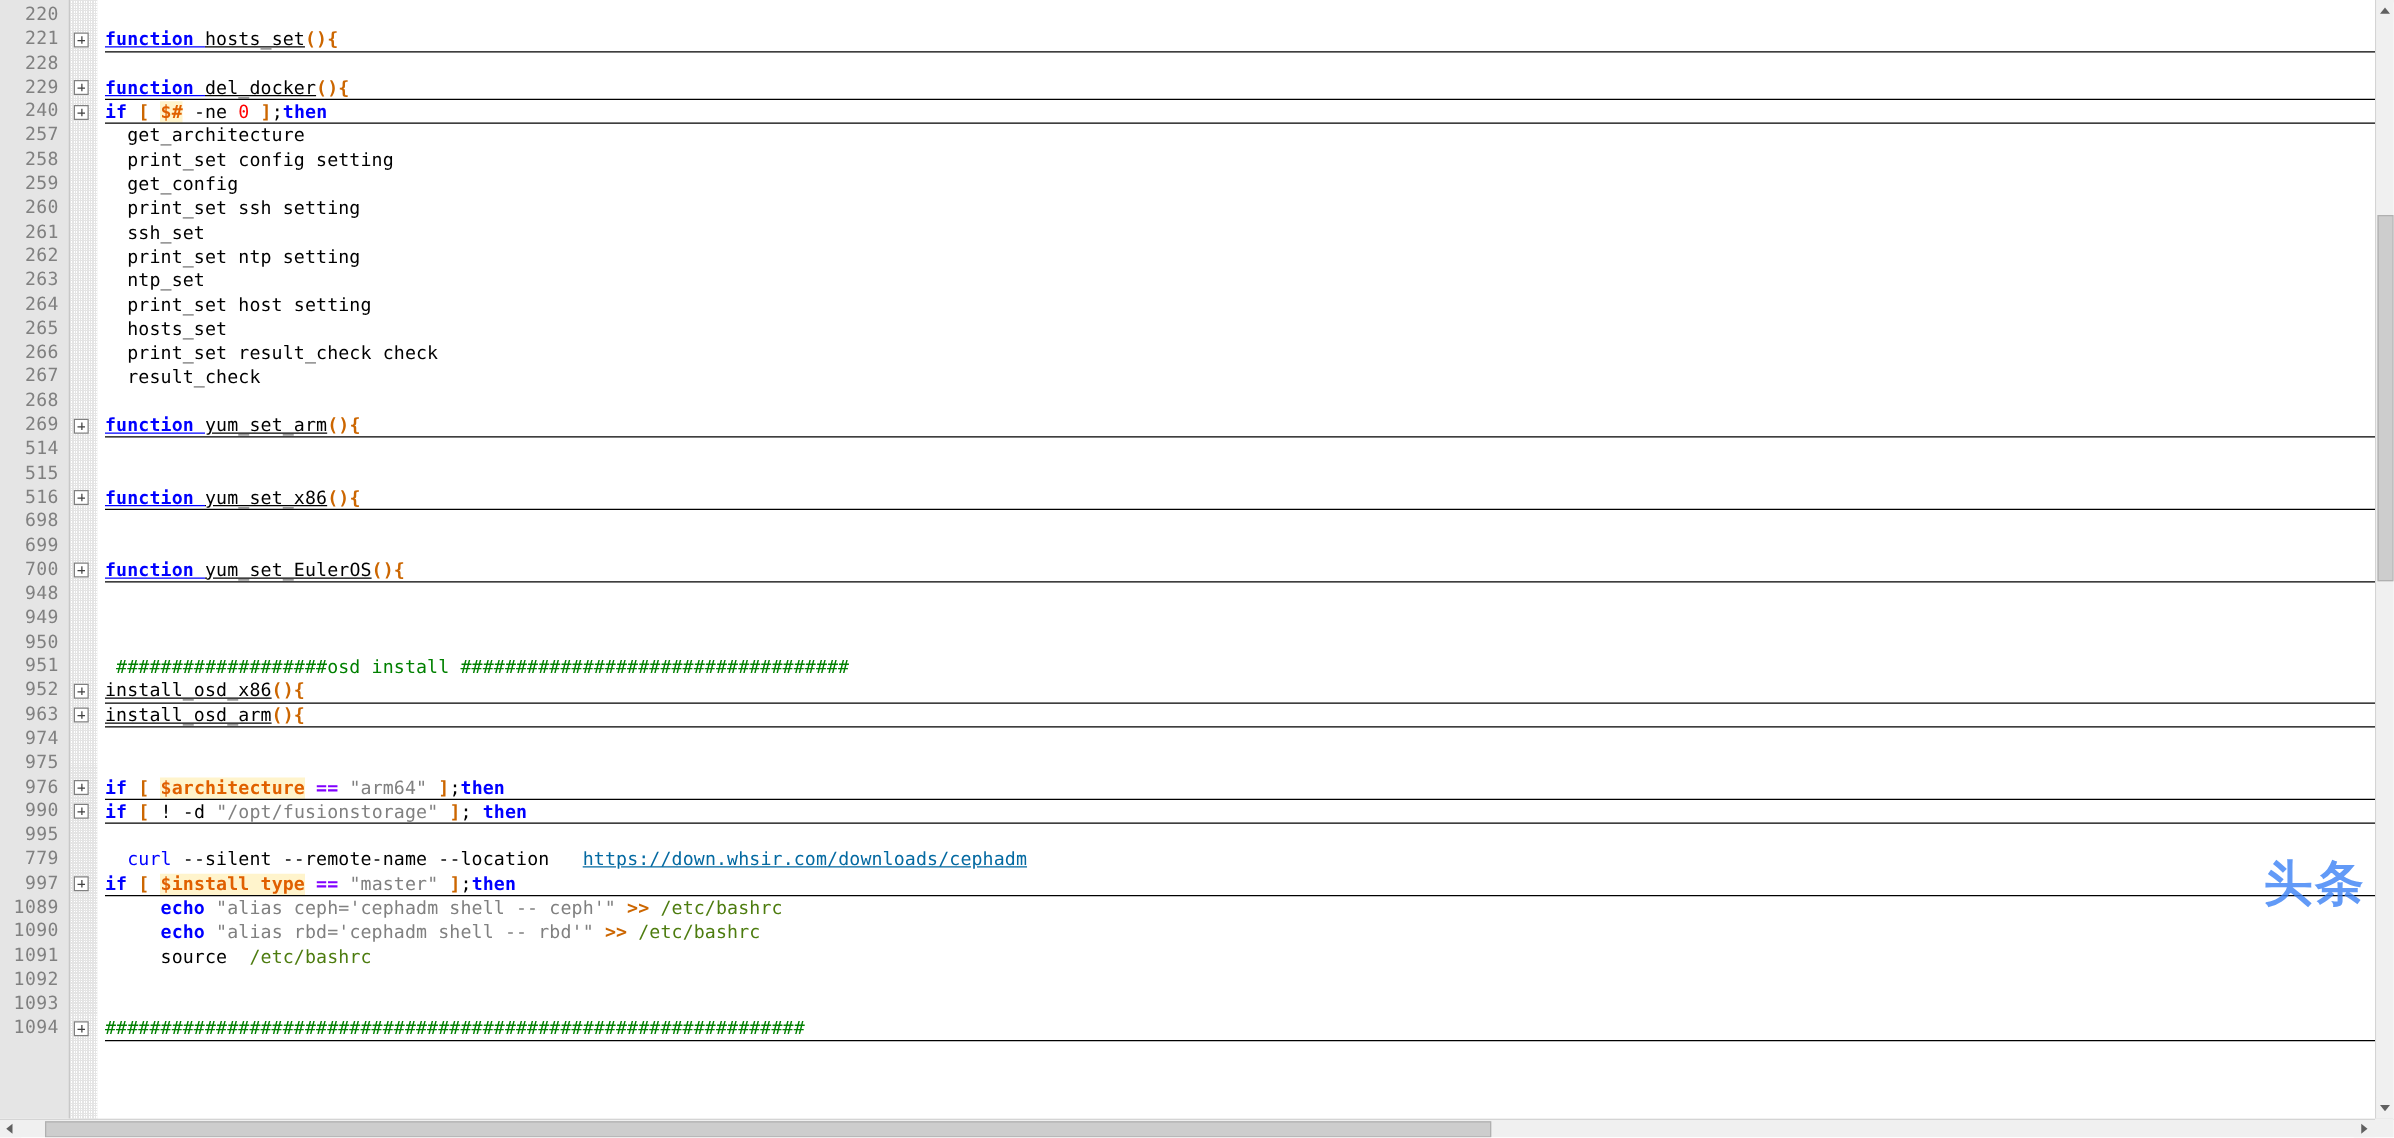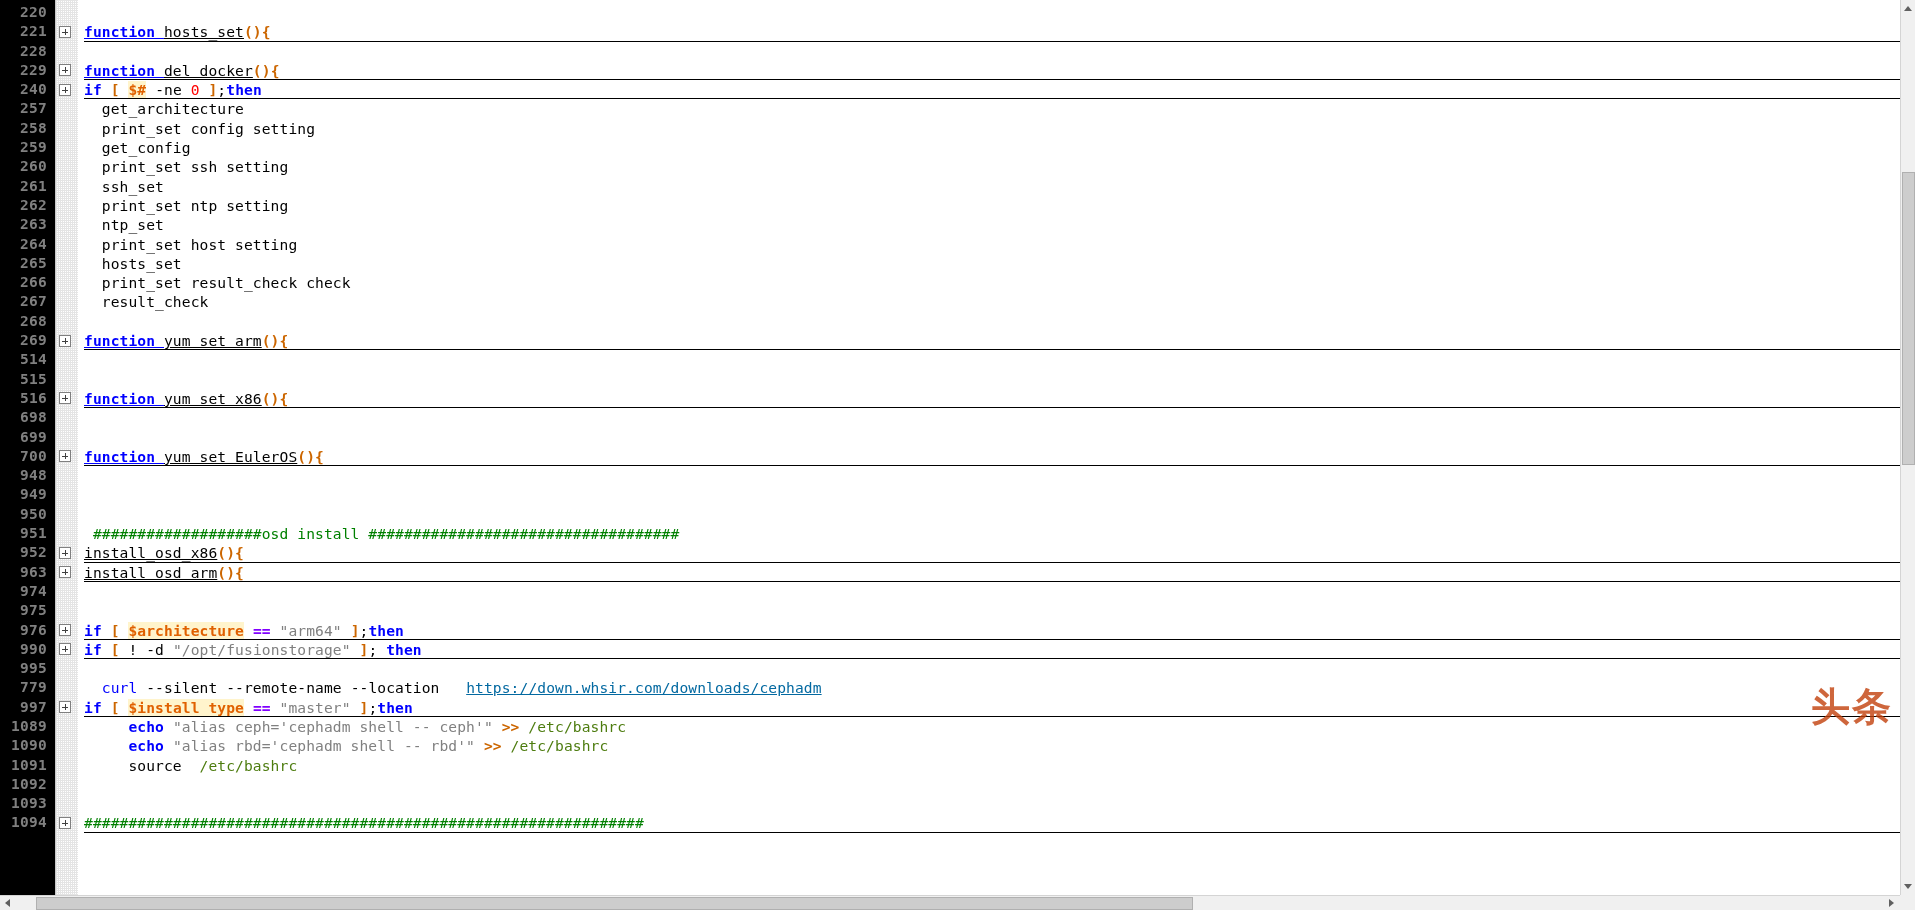--- a/index.html
+++ b/index.html
@@ -27,26 +27,25 @@
     height: 895px;
     display: flex;
     background: #ffffff;
     overflow: hidden;
   }
 
   
   .gutter {
     width: 56px;
     min-width: 56px;
-    background: #000000;
+    background: #e5e5e5;
     border-right: 1px solid #c8c8c8;
     padding-top: 3px;
     text-align: right;
     user-select: none;
-    font-weight: bold;
   }
   .gutter .ln {
     height: 19.3px;
     line-height: 19.3px;
     font-size: 14.5px;
     color: #808080;
     padding-right: 8px;
     letter-spacing: 0.3px;
     white-space: nowrap;
   }
@@ -197,21 +196,21 @@
 
   
   .watermark {
     position: absolute;
     right: 22px;
     bottom: 176px;
     display: flex;
     align-items: center;
     gap: 14px;
     font-family: "DejaVu Sans", "Liberation Sans", sans-serif;
-    color: #c2410c;
+    color: #3b82f6;
     opacity: 0.80;
     pointer-events: none;
     user-select: none;
     margin-left: 32px;
   }
   .watermark .wm-logo {
     font-size: 39px;
     font-weight: bold;
     letter-spacing: 2px;
   }

